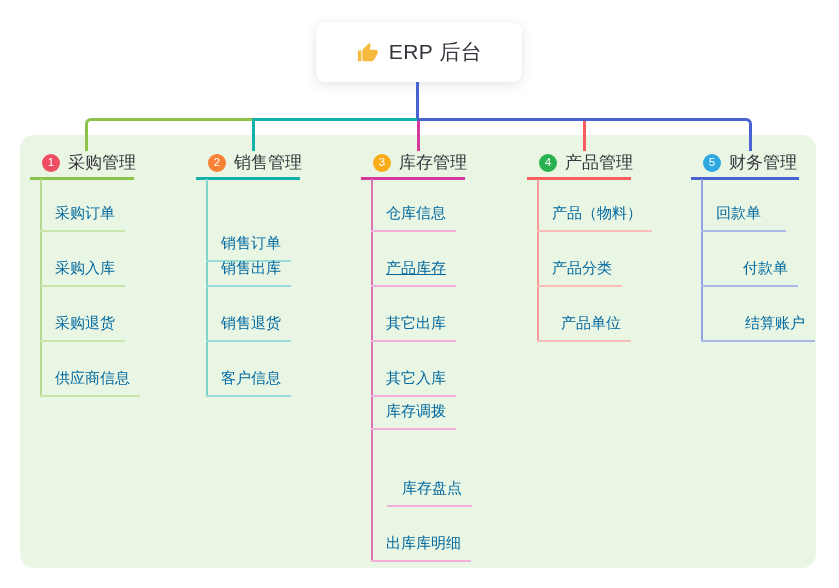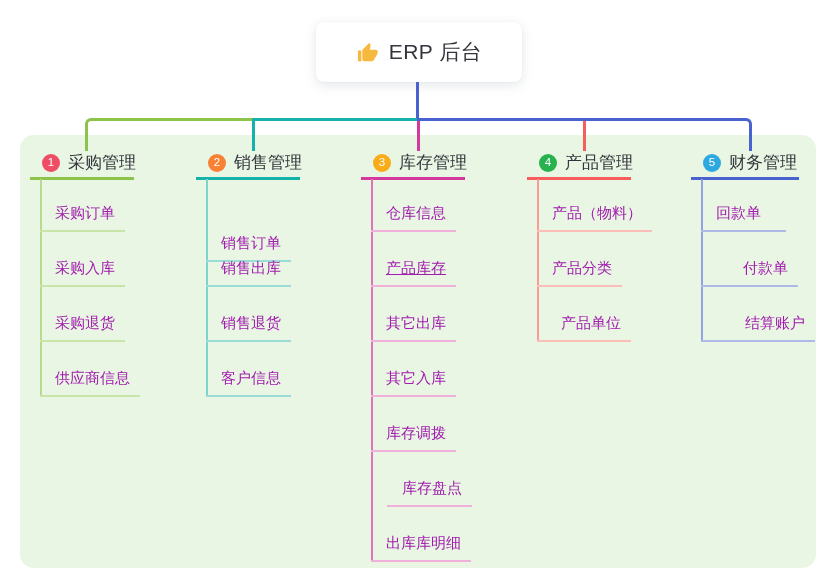--- a/index.html
+++ b/index.html
@@ -24,21 +24,21 @@
     font-size:17px;font-weight:500;white-space:nowrap;
   }
   .badge{
     width:18px;height:18px;border-radius:50%;flex:0 0 auto;
     display:flex;align-items:center;justify-content:center;
     color:#fff;font-size:11.5px;font-weight:500;line-height:1;
   }
   .child-row{
     position:absolute;box-sizing:border-box;height:32px;min-width:85px;
     display:flex;align-items:flex-end;white-space:nowrap;
-    padding:0 10px 7px 15px;font-size:15px;color:#a21caf;
+    padding:0 10px 7px 15px;font-size:15px;color:#0369a1;
   }
 </style>
 </head>
 <body>
 
 <div class="canvas">
   <div class="panel"></div>
 
   <div class="root-card">
     <span>
@@ -100,21 +100,21 @@
       </div>
       <div class="child-row" style="left: 371px; top: 255px; border-bottom: 2px solid rgb(240, 176, 218); text-decoration: underline;">
         <span>产品库存</span>
       </div>
       <div class="child-row" style="left: 371px; top: 310px; border-bottom: 2px solid rgb(240, 176, 218);">
         <span>其它出库</span>
       </div>
       <div class="child-row" style="left: 371px; top: 365px; border-bottom: 2px solid rgb(240, 176, 218);">
         <span>其它入库</span>
       </div>
-      <div class="child-row" style="left: 371px; top: 420px; border-bottom: 2px solid rgb(240, 176, 218);">
+      <div class="child-row" style="left: 371px; top: 398px; border-bottom: 2px solid rgb(240, 176, 218);">
         <span>库存调拨</span>
       </div>
       <div class="child-row" style="left: 387px; top: 475px; border-bottom: 2px solid rgb(240, 176, 218);">
         <span>库存盘点</span>
       </div>
       <div class="child-row" style="left: 371px; top: 530px; border-bottom: 2px solid rgb(240, 176, 218);">
         <span>出库库明细</span>
       </div>
       <div class="branch-head" style="left: 527px; width: 92px; border-bottom: 3px solid rgb(248, 93, 93);">
         <span class="badge" style="background: rgb(39, 177, 79);">4</span>

